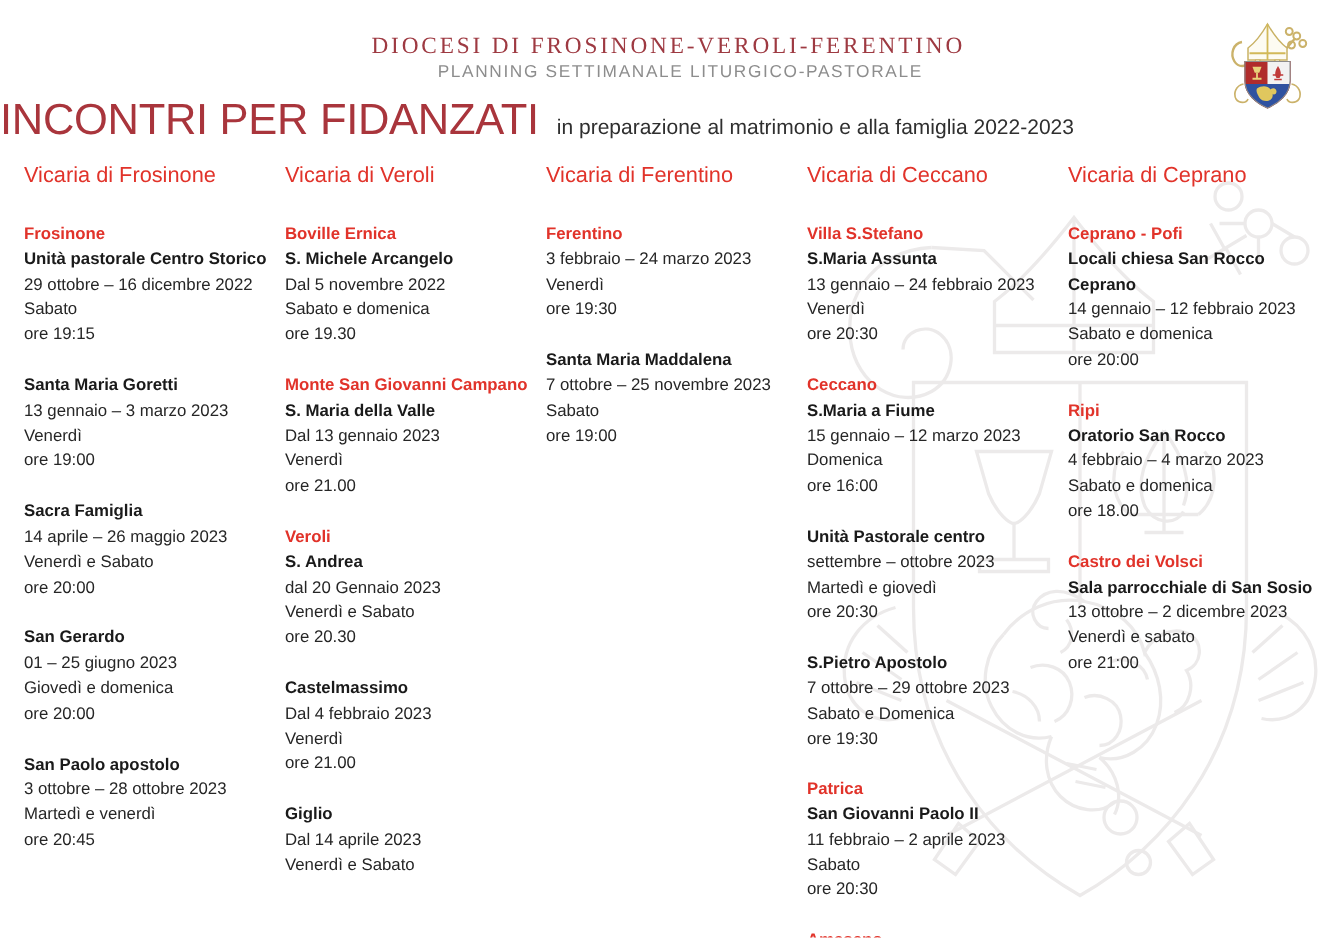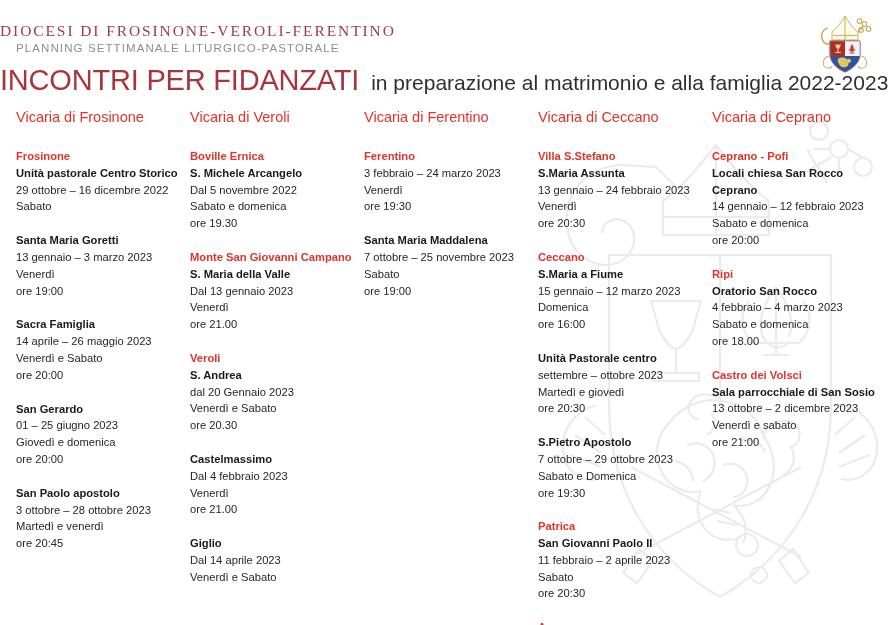--- a/index.html
+++ b/index.html
@@ -32,21 +32,21 @@
     position: relative;
     z-index: 2;
     width: 891px;
     height: 625px;
   }
 
   
   .header {
     position: relative;
     padding-top: 22px;
-    text-align: left;
+    text-align: center;
   }
   .diocese-line {
     font-family: "Liberation Serif", serif;
     font-size: 15.5px;
     letter-spacing: 1.9px;
     color: #9e3a42;
     line-height: 1.1;
     white-space: nowrap;
   }
   .planning-line {
@@ -70,21 +70,21 @@
     font-family: "Liberation Sans", sans-serif;
     font-size: 29px;
     letter-spacing: -0.2px;
     color: #a9353c;
     font-weight: 400;
     line-height: 1;
     white-space: nowrap;
   }
   .title-sub {
     font-family: "Liberation Sans", sans-serif;
-    font-size: 21px;
+    font-size: 14px;
     color: #2f2f2f;
     font-weight: 400;
     line-height: 1;
     margin-left: 12px;
     white-space: nowrap;
   }
 
   
   .crest {
     position: absolute;
@@ -244,20 +244,21 @@
   </div>
 
   <div class="columns">
       <div class="column">
         <div class="vicaria-title">Vicaria di Frosinone</div>
         <div class="block">
           <div class="block-town">Frosinone</div>
           <div class="block-place">Unità pastorale Centro Storico</div>
           <div class="block-line">29 ottobre – 16 dicembre 2022</div>
           <div class="block-line">Sabato</div>
+          <div class="block-line">ore 19:15</div>
         </div>
         <div class="block">
           <div class="block-place">Santa Maria Goretti</div>
           <div class="block-line">13 gennaio – 3 marzo 2023</div>
           <div class="block-line">Venerdì</div>
           <div class="block-line">ore 19:00</div>
         </div>
         <div class="block">
           <div class="block-place">Sacra Famiglia</div>
           <div class="block-line">14 aprile – 26 maggio 2023</div>

